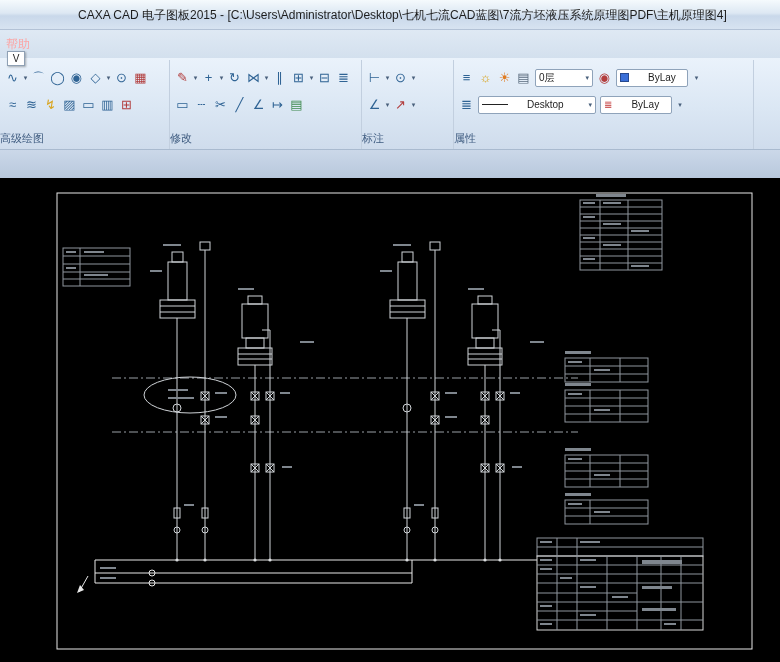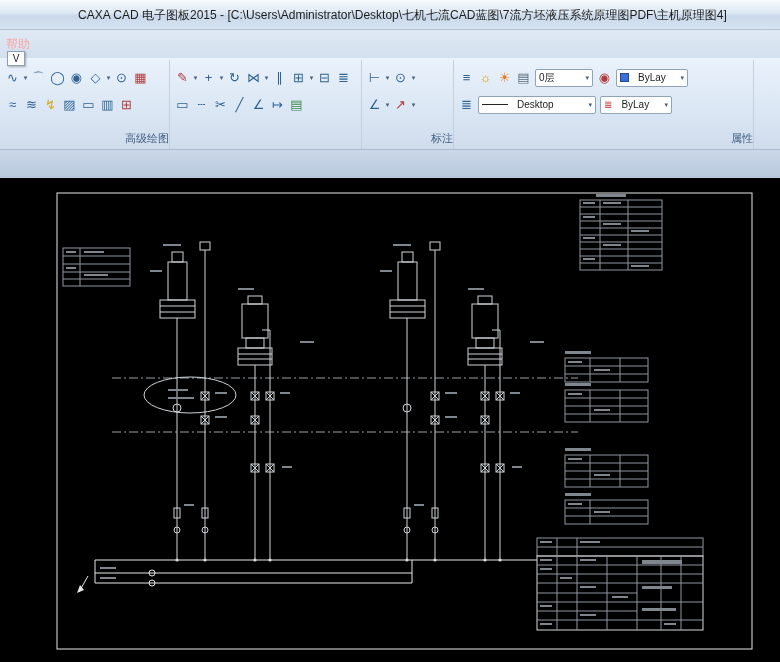--- a/index.html
+++ b/index.html
@@ -17,23 +17,23 @@
 .ribbon{position:absolute;top:58px;left:0;width:780px;height:92px;
   background:linear-gradient(#eaf2fb,#dbe7f4 55%,#cfdcec);border-bottom:1px solid #a9bacf}
 .group{position:absolute;top:2px;bottom:0;border-right:1px solid #c2cfdf}
 .g-adv{left:0;width:170px}.g-mod{left:170px;width:192px}.g-dim{left:362px;width:92px}.g-prop{left:454px;width:300px}
 .rows{padding:4px 3px 0}
 .irow{display:flex;align-items:center;height:27px}
 .icon{width:19px;height:20px;display:flex;align-items:center;justify-content:center;font-size:13px;
   color:#2f6394;border-radius:2px;cursor:default}
 .arr{font-size:7px;color:#49607c;width:7px;text-align:center;cursor:default}
 .red{color:#b23d3d}.green{color:#3f8a4f}.yellow{color:#d9a520}.orange{color:#e07b20}.gray{color:#5a6b7d}
-.glabel{position:absolute;bottom:3px;width:100%;text-align:right;font-size:11px;color:#3f5c80}
+.glabel{position:absolute;bottom:3px;width:100%;text-align:left;font-size:11px;color:#3f5c80}
 .combo{height:18px;background:#fff;border:1px solid #8fa3ba;display:flex;align-items:center;
-  font-size:10px;color:#1d1d1d;padding:0 3px;gap:9px;border-radius:2px;margin:0 2px;cursor:default}
+  font-size:10px;color:#1d1d1d;padding:0 3px;gap:19px;border-radius:2px;margin:0 2px;cursor:default}
 .combo .cv{font-size:7px;color:#49607c;margin-left:auto}
 .sw{width:9px;height:9px;background:#3a6fd8;border:1px solid #27498f;flex:none}
 .lt-line{width:26px;border-top:1px solid #222;flex:none}
 .rg{font-size:10px;color:#c03030;flex:none}
 
 .band{position:absolute;top:150px;left:0;width:780px;height:28px;background:linear-gradient(#cbd8e9,#b8c8dc)}
 .canvas{position:absolute;top:178px;left:0;width:780px;height:484px;background:#000}
 svg{display:block}
 </style>
 </head>
@@ -96,20 +96,21 @@
         <div class="irow">
           <span class="icon">▭</span>
           <span class="icon">┄</span>
           <span class="icon">✂</span>
           <span class="icon">╱</span>
           <span class="icon">∠</span>
           <span class="icon">↦</span>
           <span class="icon green">▤</span>
         </div>
       </div>
+      <div class="glabel">修改</div>
     </div>
 
     <div class="group g-dim">
       <div class="rows">
         <div class="irow">
           <span class="icon">⊢</span>
             <span class="arr">▾</span>
           <span class="icon">⊙</span>
             <span class="arr">▾</span>
         </div>

